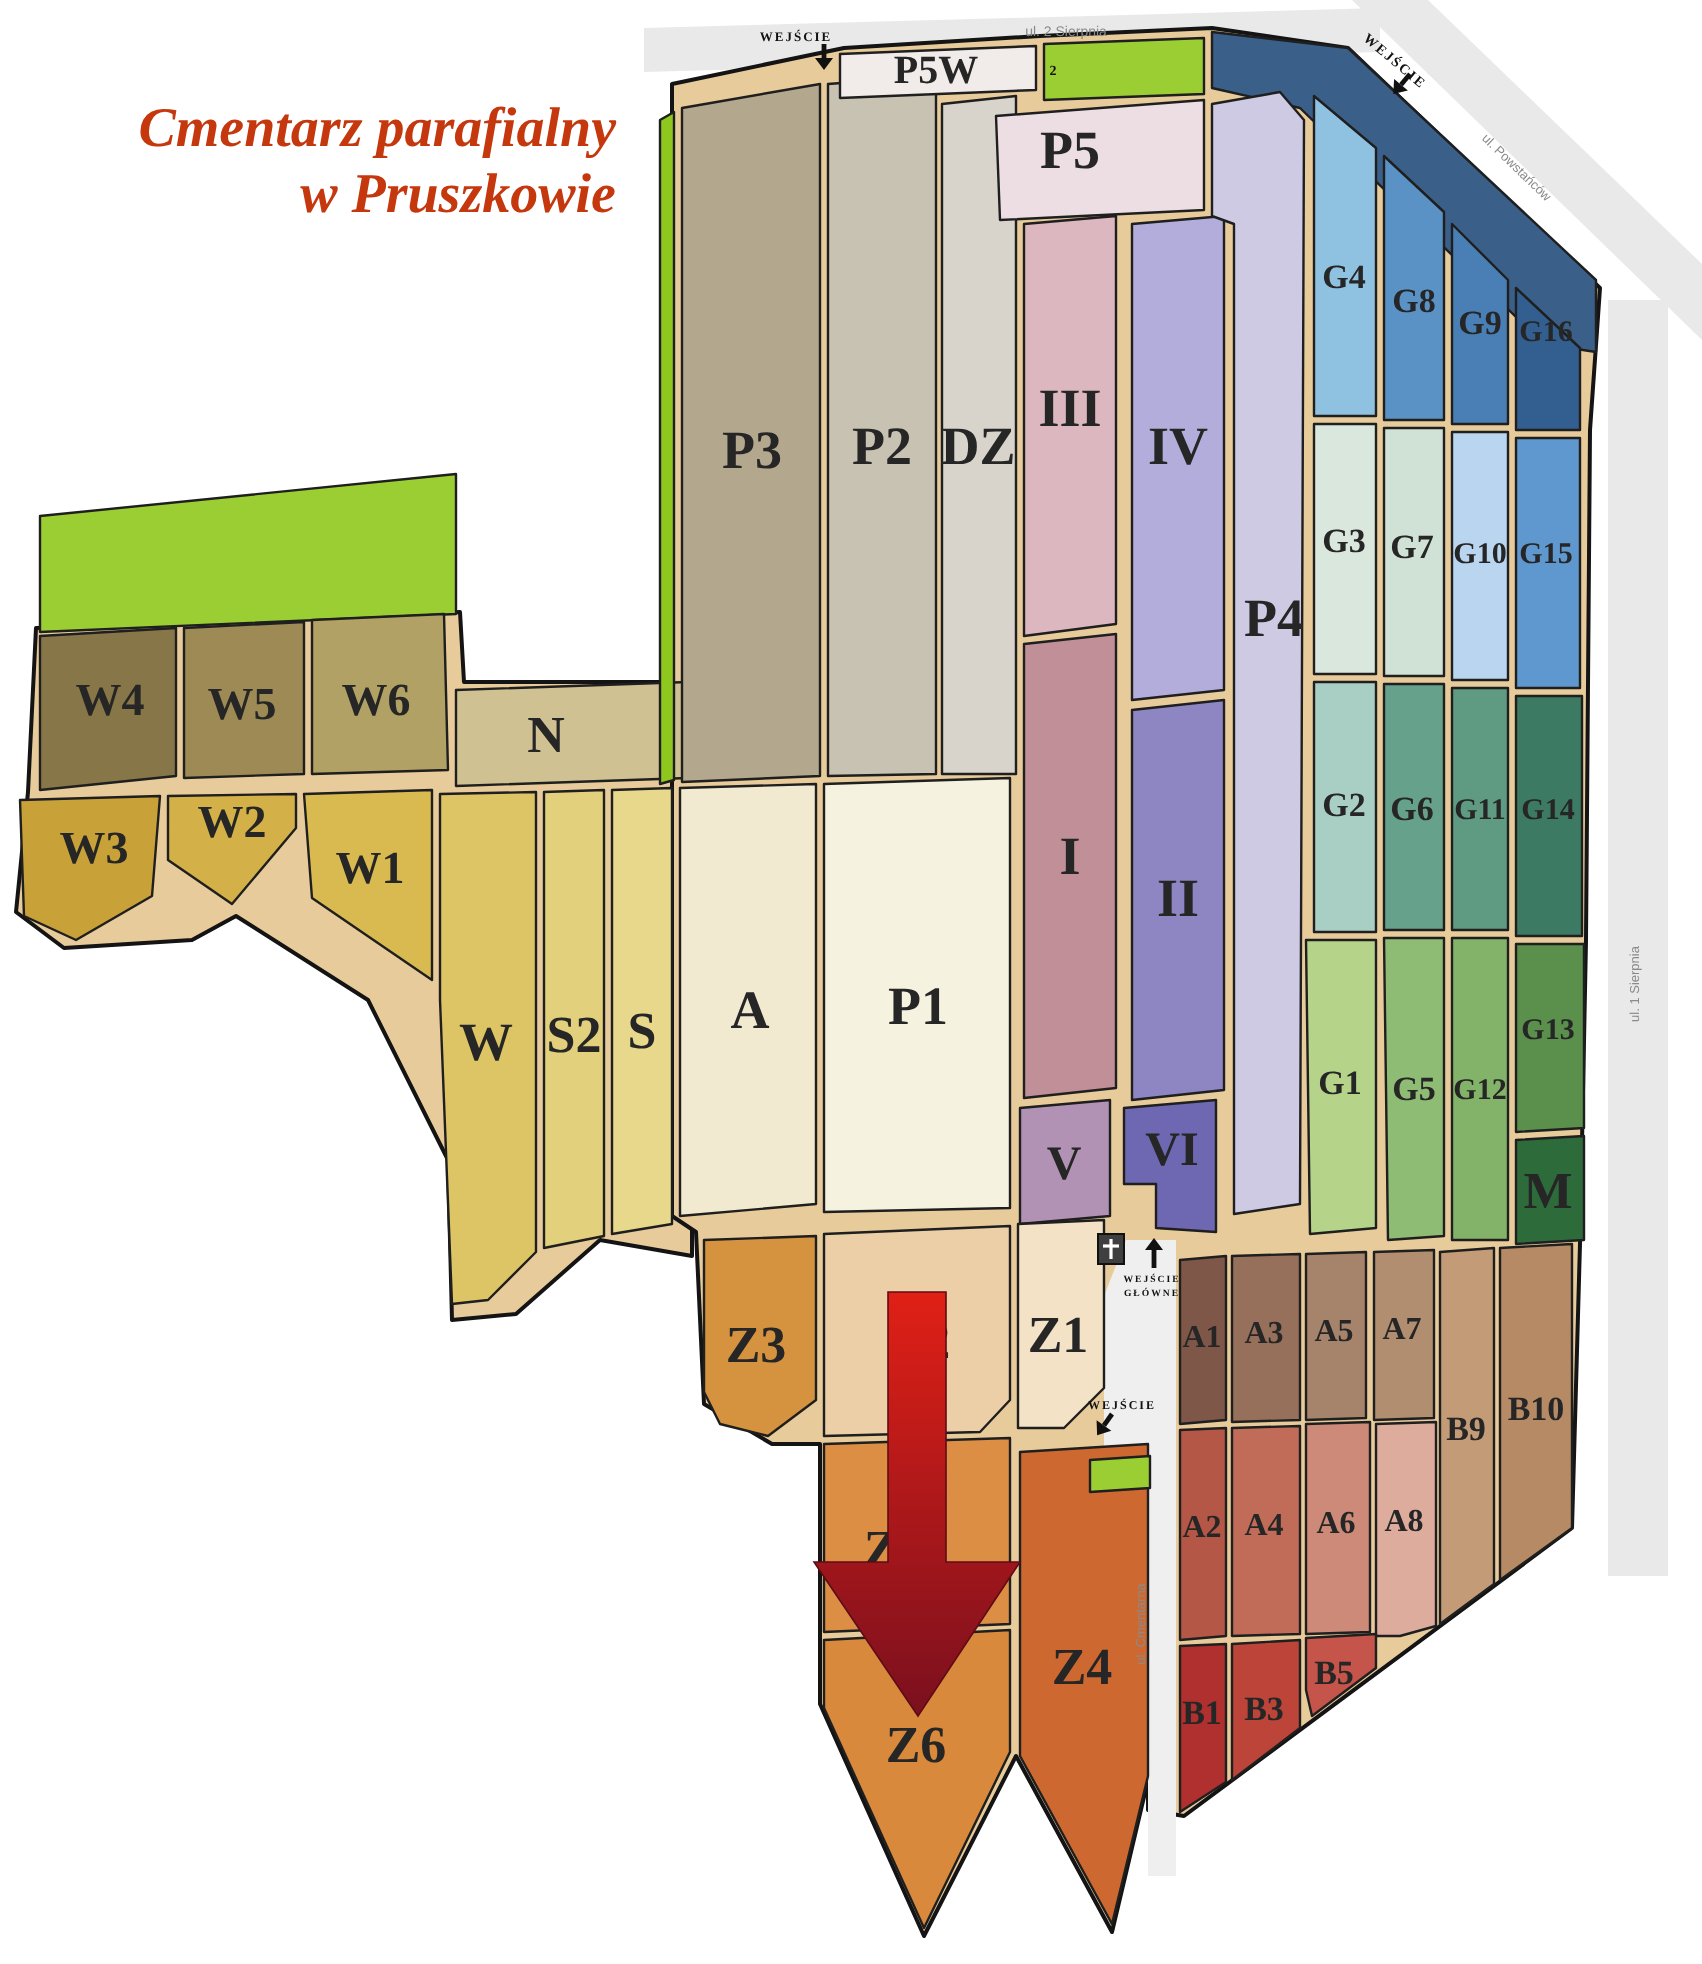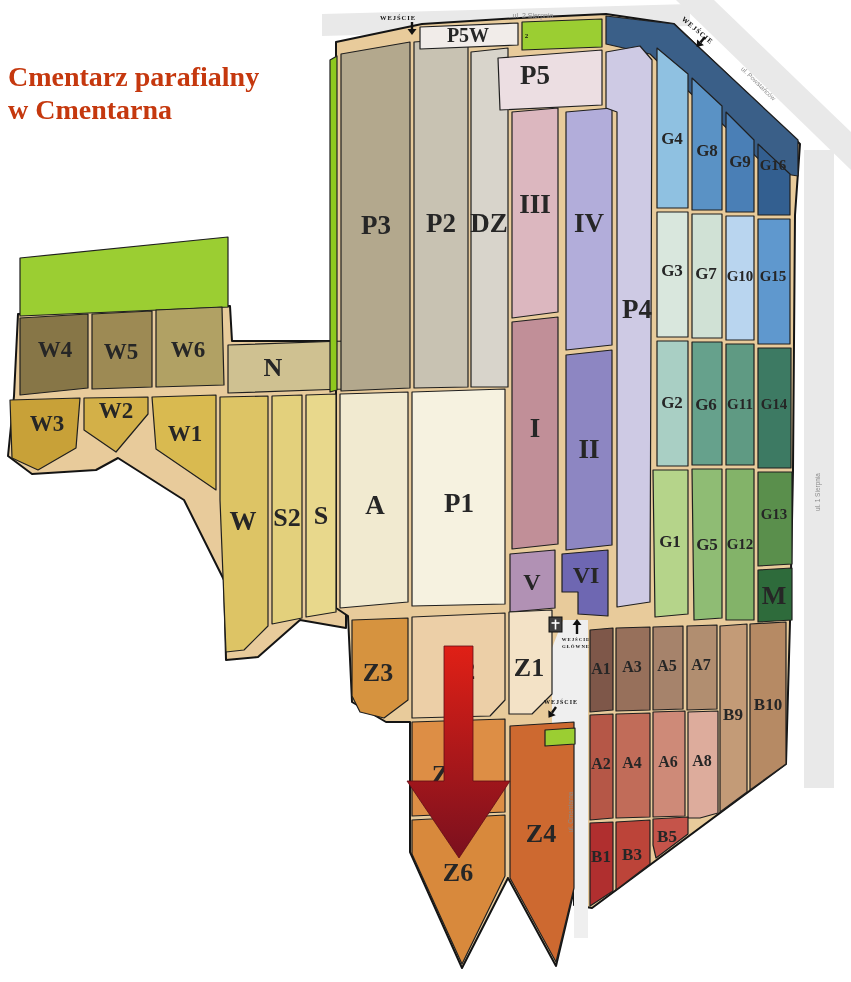--- a/index.html
+++ b/index.html
@@ -1,34 +1,34 @@
 <!DOCTYPE html>
 <html><head>
 <meta charset="utf-8">
 <style>
   html,body{margin:0;padding:0;background:#ffffff;}
   #stage{position:relative;width:851px;height:982px;background:#ffffff;overflow:hidden;
          font-family:"Liberation Serif",serif;}
-  #title{position:absolute;left:8px;top:60px;width:300px;text-align:left;
-         font-weight:bold;font-size:28px;line-height:1.18;}
+  #title{position:absolute;left:8px;top:48px;width:300px;text-align:right;
+         font-weight:bold;font-size:28px;line-height:1.18;font-style:italic;}
   #map{position:absolute;left:0;top:0;}
   .slabel{font-family:"Liberation Serif",serif;font-weight:bold;fill:#262626;
           text-anchor:middle;dominant-baseline:middle;}
   .elabel{font-family:"Liberation Serif",serif;font-weight:bold;fill:#111111;
           text-anchor:middle;dominant-baseline:middle;letter-spacing:1px;}
   .stlabel{font-family:"Liberation Sans",sans-serif;fill:#8a8a8a;
            text-anchor:middle;dominant-baseline:middle;}
 </style>
 </head>
 <body>
 
 <div id="stage">
   <div id="title" style="color: rgb(197, 56, 14);">
     <div>Cmentarz parafialny</div>
-    <div>w Cmentarna</div>
+    <div>w Pruszkowie</div>
   </div>
   <svg id="map" width="851" height="982" viewBox="0 0 851 982">
       <defs>
         <linearGradient id="agrad" x1="0" y1="0" x2="0" y2="1">
           <stop offset="0%" stop-color="#e02016"></stop>
           <stop offset="100%" stop-color="#7a101e"></stop>
         </linearGradient>
       </defs>
       <polygon points="322,14 690,4 690,26 322,36" fill="#e9e9e9"></polygon>
       <polygon points="676,0 714,0 851,132 851,170" fill="#e9e9e9"></polygon>

